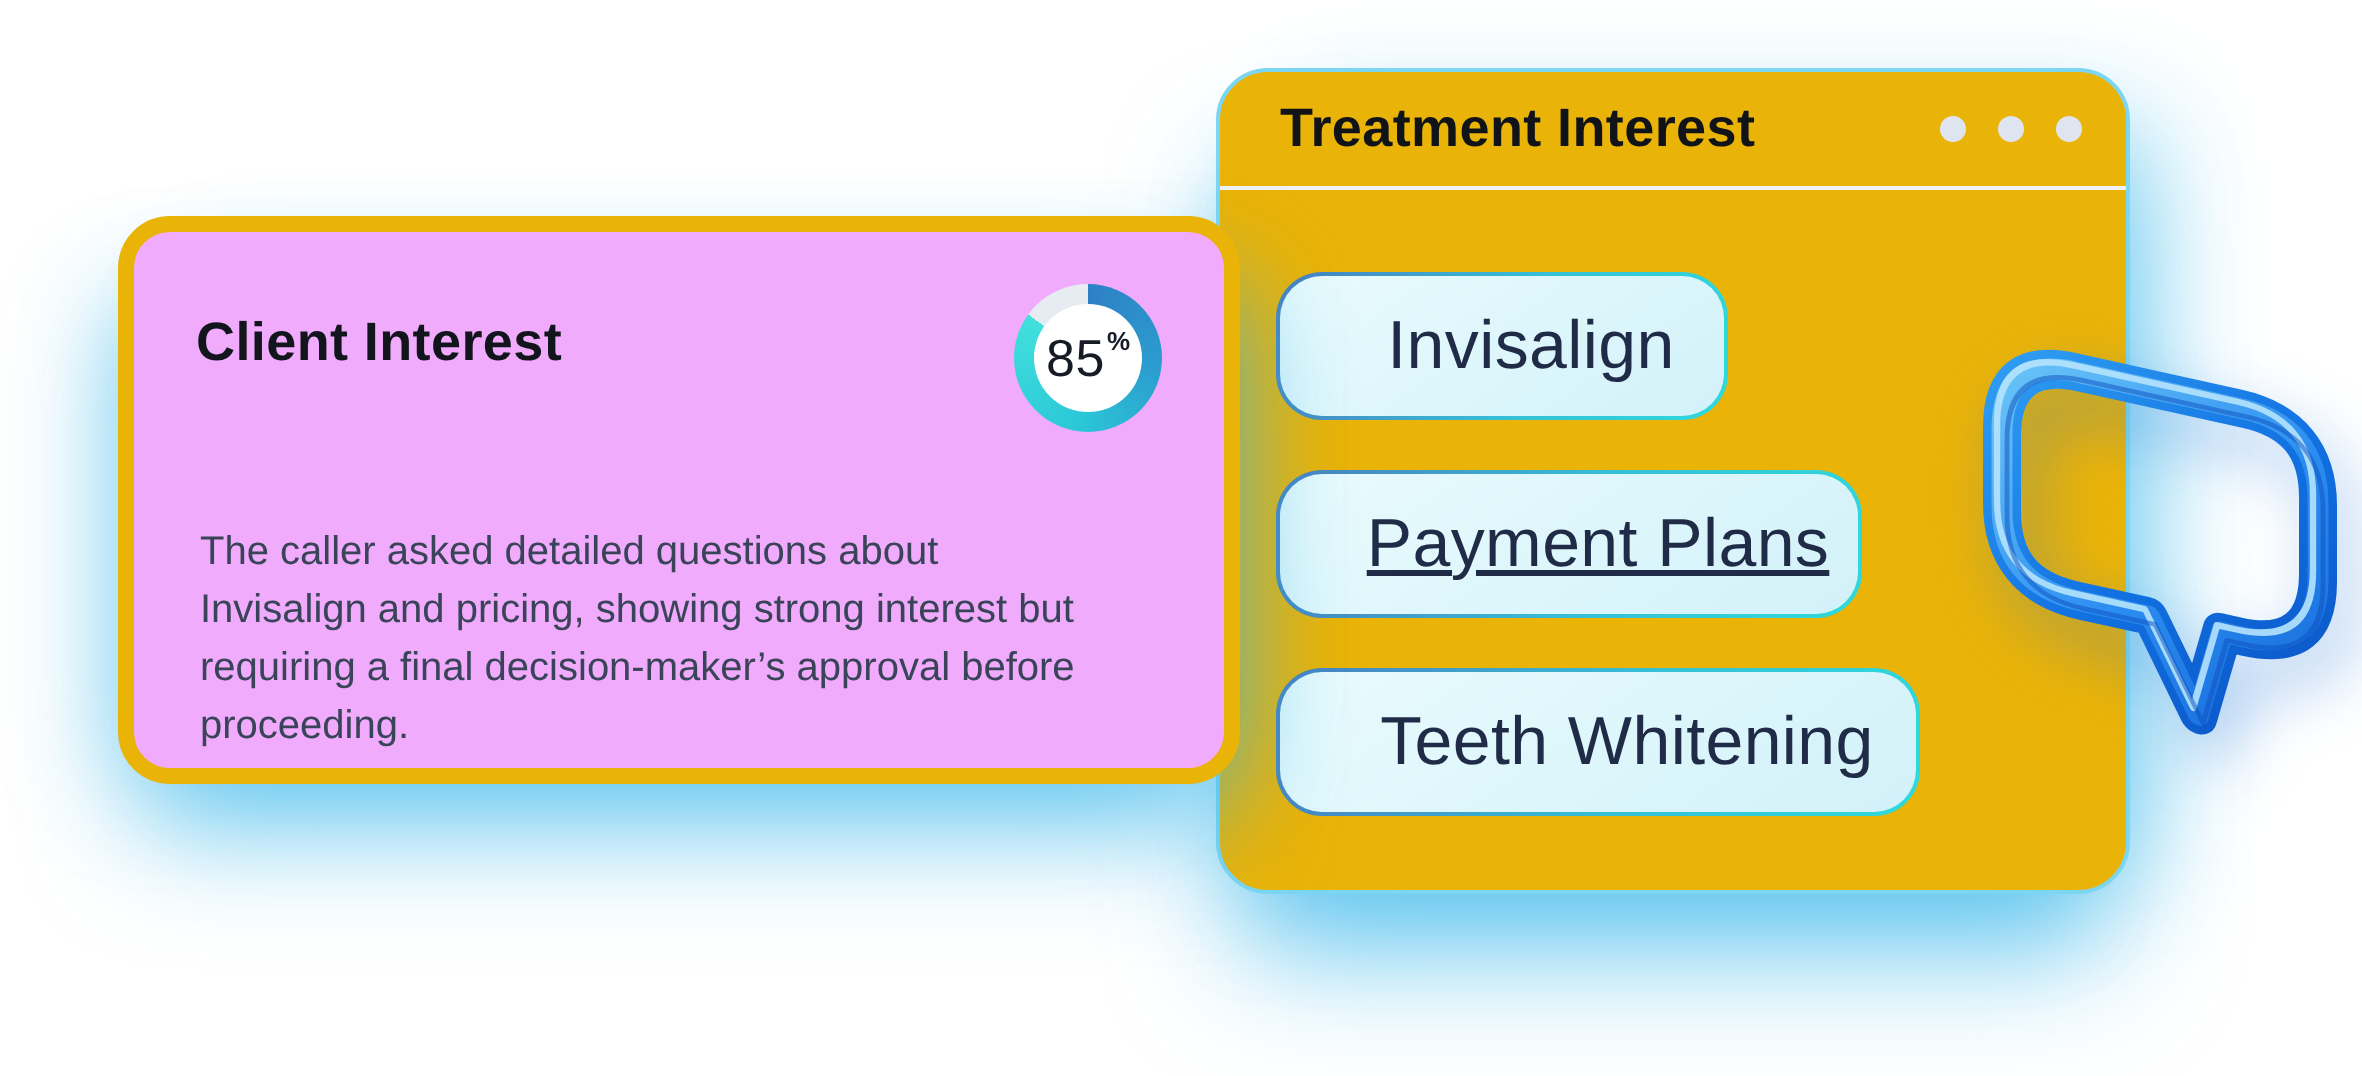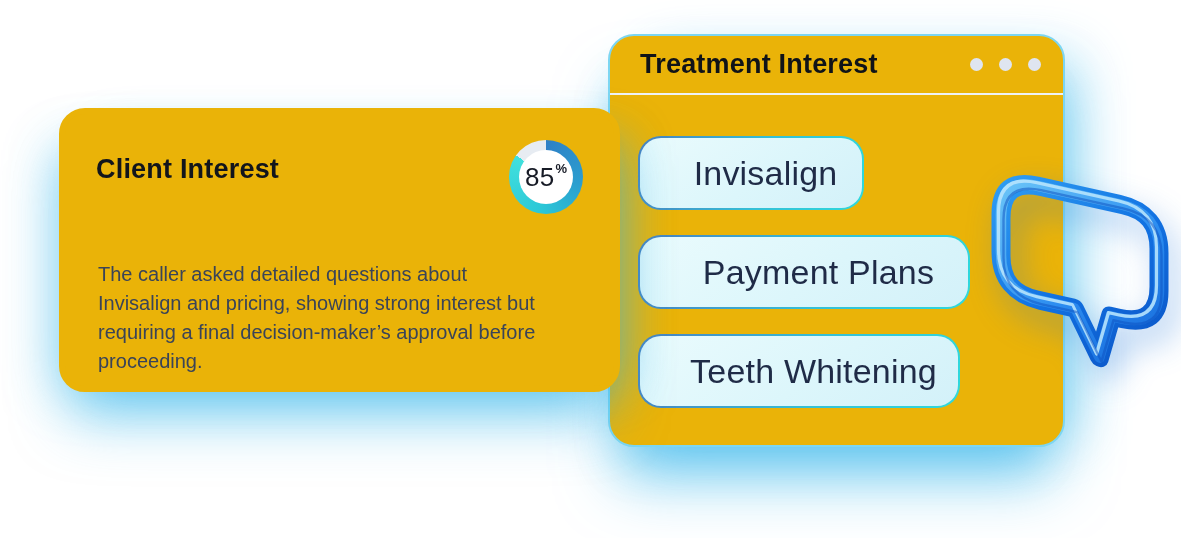--- a/index.html
+++ b/index.html
@@ -3,21 +3,21 @@
 <meta charset="utf-8">
 <style>
   html,body{margin:0;padding:0;background:#ffffff;}
   .stage{
     position:relative;width:1181px;height:538px;overflow:hidden;background:#ffffff;
     font-family:"Liberation Sans","DejaVu Sans",sans-serif;
   }
   
   .client-card{
     position:absolute;left:59px;top:108px;width:561px;height:284px;
-    background:#eab308;border:6px solid #eab308;border-radius:26px;box-sizing:border-box;
+    background:#f0abfc;border:8px solid #eab308;border-radius:26px;box-sizing:border-box;
     box-shadow:
       0 38px 55px -10px rgba(49,181,235,.50),
       24px 12px 48px -18px rgba(49,181,235,.42),
       -26px 20px 52px -22px rgba(49,181,235,.38);
     z-index:3;
   }
   .client-head{display:flex;justify-content:space-between;align-items:flex-start;padding:26px 31px 0 31px;}
   .client-title{font-size:27px;font-weight:600;color:#12151c;letter-spacing:.2px;padding-top:14px;}
   .ring{position:relative;width:74px;height:74px;border-radius:50%;flex:0 0 auto;}
   .ring-hole{
@@ -49,21 +49,21 @@
   .treatment-body{padding:41px 0 0 28px;display:flex;flex-direction:column;gap:25px;}
   .pill{
     height:74px;border-radius:23px;border:2px solid transparent;box-sizing:border-box;
     background:
       linear-gradient(145deg,#eafbfd 0%,#dcf6fb 55%,#d3f1f9 100%) padding-box,
       linear-gradient(105deg,#4a7fc0 0%,#35c0d6 55%,#2fd9dc 100%) border-box;
     display:flex;align-items:center;justify-content:center;
     font-size:34px;font-weight:500;color:#1f2b47;letter-spacing:.2px;cursor:pointer;padding-left:29px;
   }
   .pill:nth-child(1){width:226px;}
-  .pill:nth-child(2){width:332px;}
+  .pill:nth-child(2){width:293px;text-decoration:underline;}
   .pill:nth-child(3){width:322px;}
   
   .bubble-wrap{
     position:absolute;left:985px;top:158px;width:205px;height:240px;z-index:5;pointer-events:none;
     filter:drop-shadow(9px 15px 16px rgba(23,113,215,.35));
   }
 </style>
 </head>
 <body>
 

